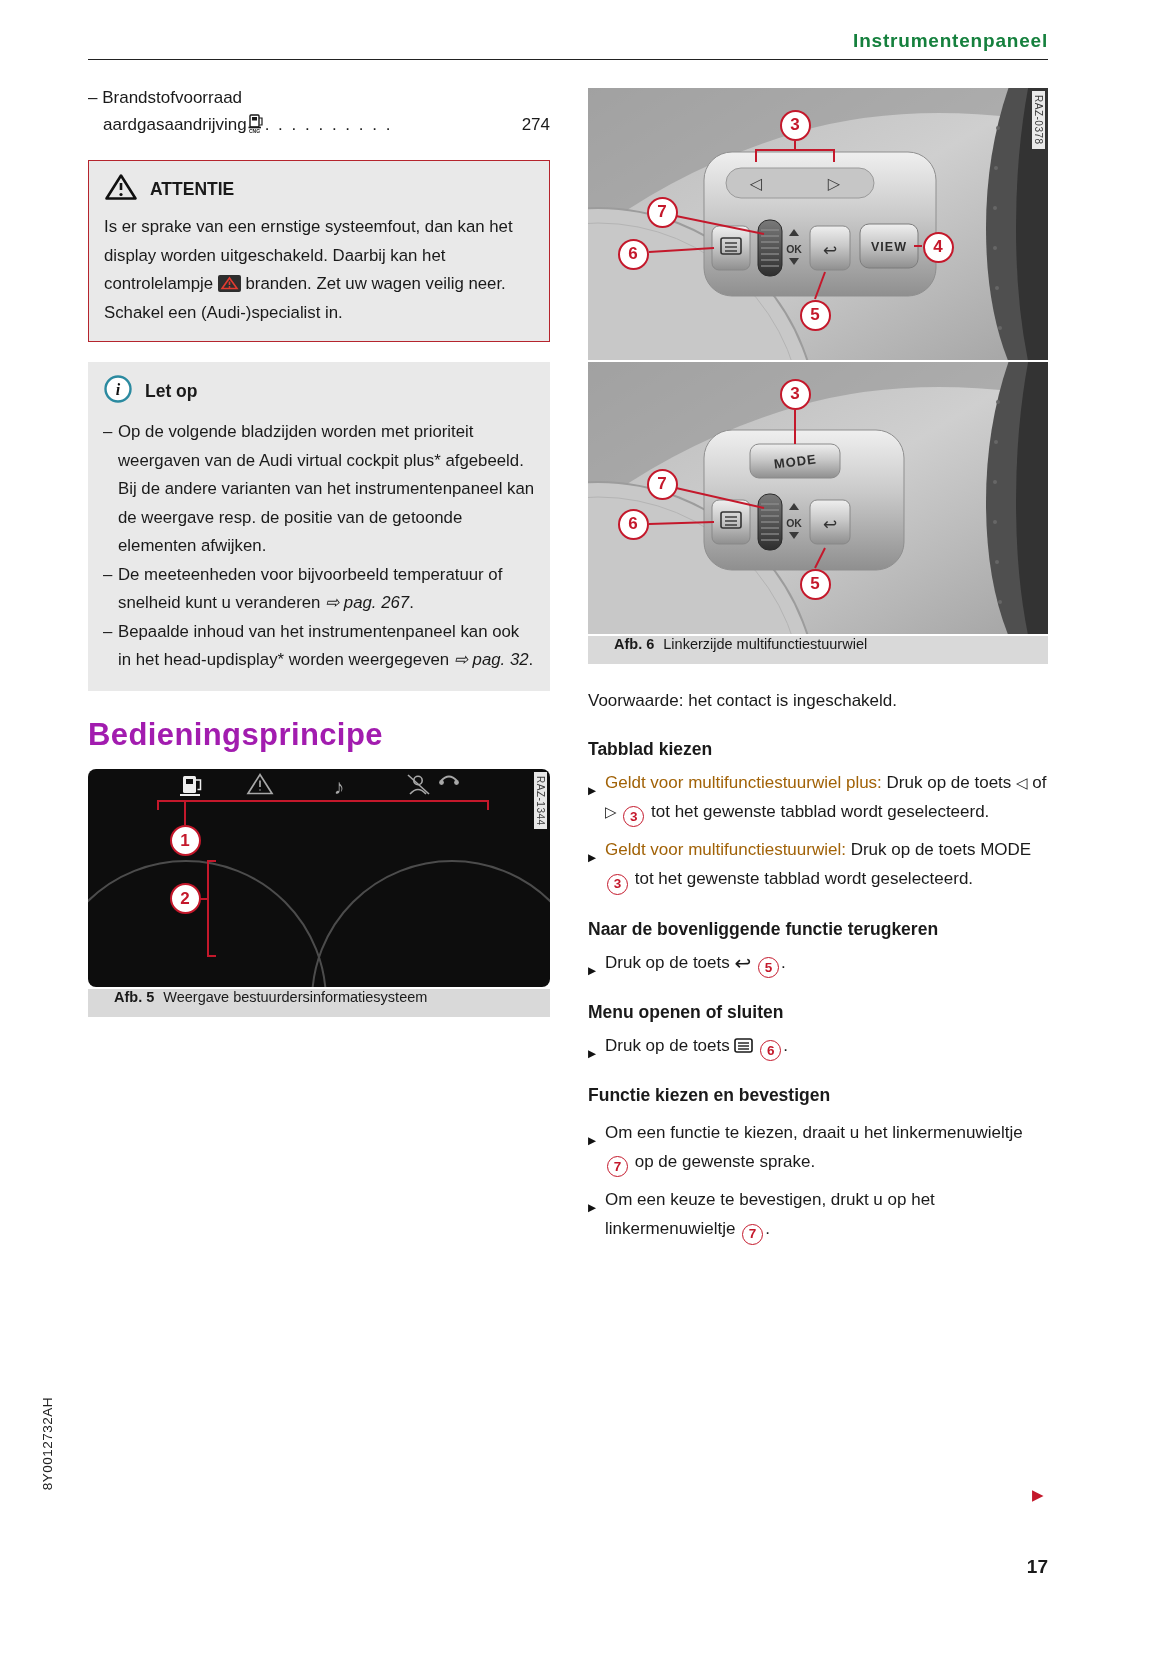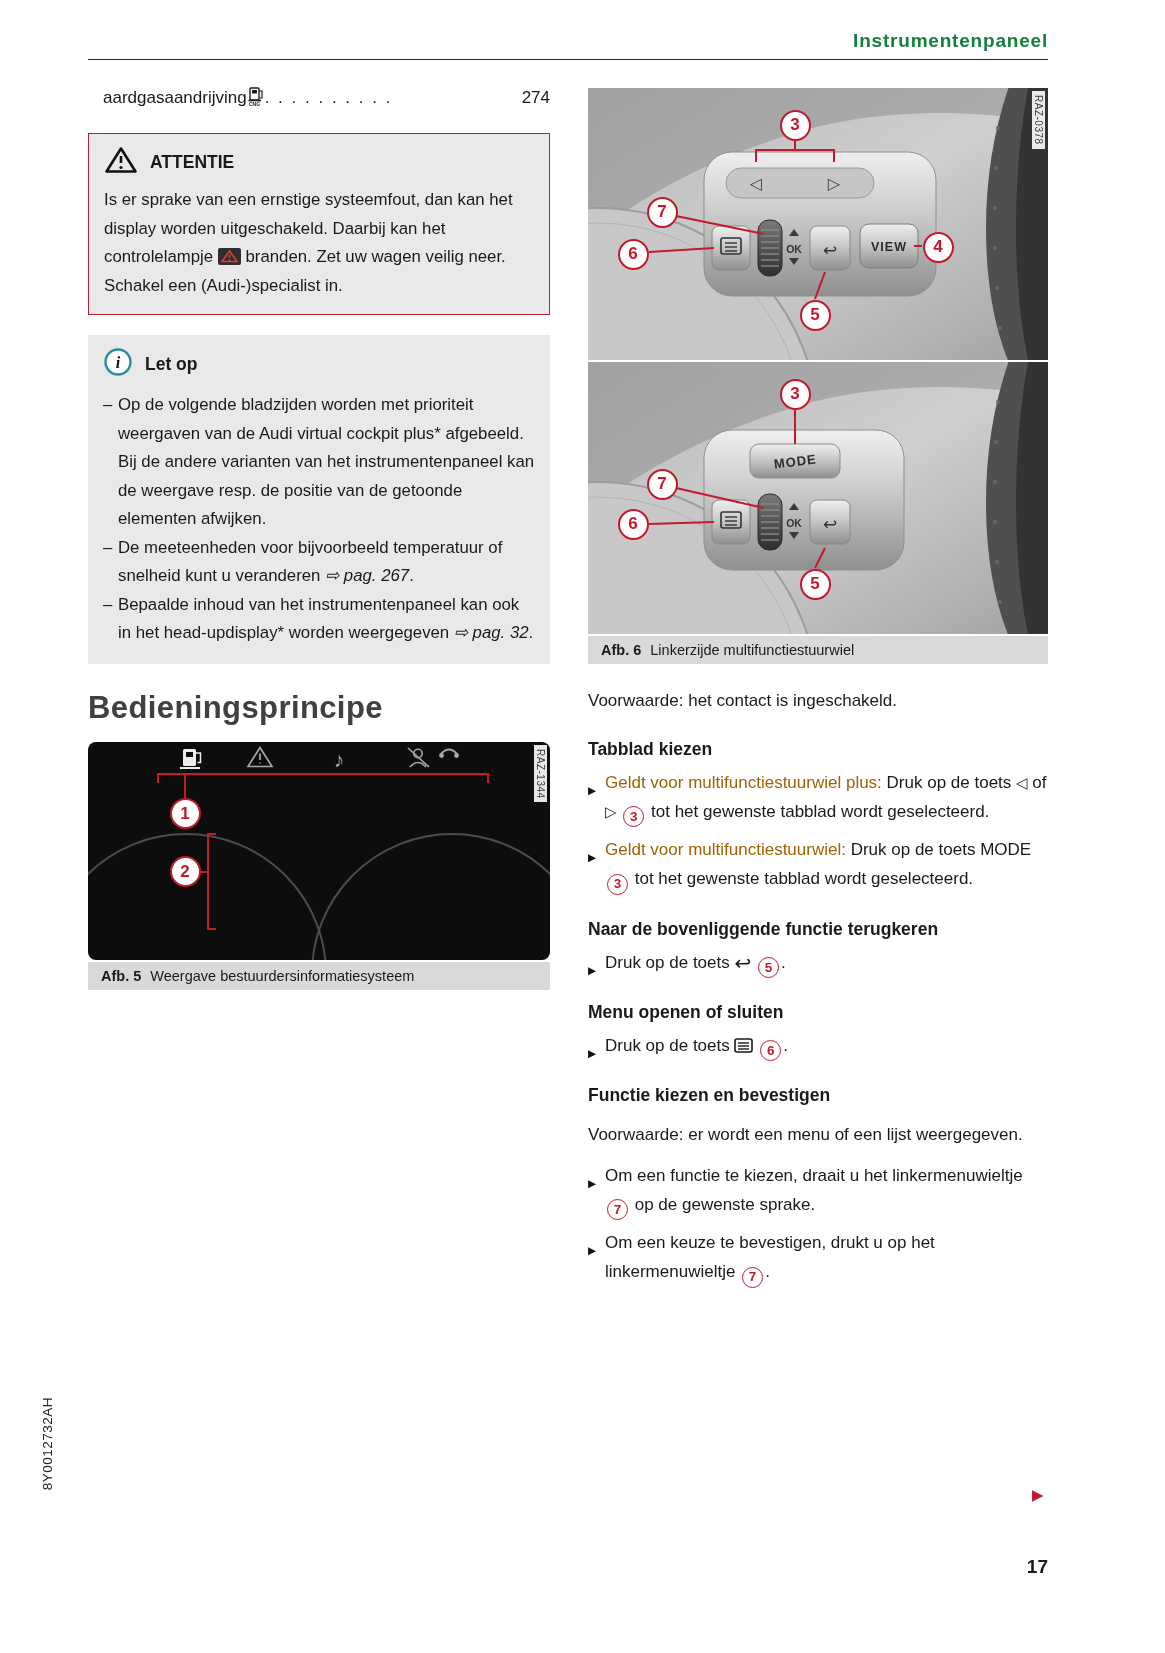--- a/index.html
+++ b/index.html
@@ -25,30 +25,30 @@
   .note-box      { margin-top:20px; background:#e9e9e9; padding:12px 15px 16px; }
   .box-header { display:flex; align-items:center; gap:12px; }
   .box-title  { font-weight:bold; font-size:17.5px; }
   .box-body   { margin-top:8px; font-size:16.8px; line-height:28.5px; }
   .note-box .box-header { margin-bottom:10px; }
   .dash { position:relative; padding-left:15px; font-size:16.8px; line-height:28.5px; }
   .dash-mark { position:absolute; left:0; top:0; }
   .ref { font-style:italic; }
   .warn-lamp svg { vertical-align:-3px; }
 
-  .section-heading { margin-top:26px; font-size:31px; font-weight:bold; color:#404040; letter-spacing:0.4px; }
+  .section-heading { margin-top:26px; font-size:31px; font-weight:bold; color:#a21caf; letter-spacing:0.4px; }
 
   
   figure { margin:0; }
   .fig5-img { margin-top:16px; position:relative; width:462px; height:218px; }
   .fig6-img { position:relative; width:460px; height:546px; margin-top:8px; }
   .panel { display:block; }
   .panel + .panel { margin-top:2px; }
-  .fig-caption { display:flex; gap:9px; align-items:center; height:28px; background:#d9d9d9;
-                 padding:0 13px; font-size:14.5px; margin-top:2px; }
+  .fig-caption { display:flex; gap:9px; align-items:flex-start; height:28px; background:#d9d9d9;
+                 padding:0 26px; font-size:14.5px; margin-top:2px; }
   .fig-callout { position:absolute; width:31px; height:31px; border:2.5px solid #c4182b; border-radius:50%;
                  background:#fff; color:#c4182b; font-weight:bold; font-size:17px;
                  display:flex; align-items:center; justify-content:center; }
   .fig-ref { position:absolute; top:3px; right:3px; writing-mode:vertical-rl; font-size:10px;
              letter-spacing:0.5px; color:#3a3a3a; background:rgba(255,255,255,0.9); padding:4px 1px; }
 
   
   .body-p { margin-top:22px; font-size:17px; line-height:29px; }
   .h3 { margin-top:24px; font-size:17.5px; font-weight:bold; }
   .bullet { position:relative; padding-left:17px; margin-top:8px; font-size:17px; line-height:29px; }
@@ -71,20 +71,21 @@
 <body>
 
 <div class="page">
 
   <div class="header-title">Instrumentenpaneel</div>
   <div class="header-rule"></div>
 
   <div class="col-left">
 
     <div class="toc-entry">
+      <div>– Brandstofvoorraad</div>
       <div class="toc-line2">
         <span>aardgasaandrijving</span>
         <span class="cng-icon"><svg width="16" height="20" viewBox="0 0 16 20">
               <rect x="2" y="1" width="9" height="12" rx="1" fill="none" stroke="#1a1a1a" stroke-width="1.4"></rect>
               <rect x="4" y="3" width="5" height="3.5" fill="#1a1a1a"></rect>
               <path d="M11,4 h3 v7 h-2.5" fill="none" stroke="#1a1a1a" stroke-width="1.2"></path>
               <line x1="0.5" y1="13.5" x2="13" y2="13.5" stroke="#1a1a1a" stroke-width="1.6"></line>
               <text x="6.5" y="19" font-size="5" text-anchor="middle" font-weight="bold" fill="#1a1a1a">CNG</text>
             </svg></span>
         <span class="toc-dots">. . . . . . . . . .</span>
@@ -361,21 +362,20 @@
       <span class="list-icon"><svg width="19" height="15" viewBox="0 0 19 15">
             <rect x="1" y="1" width="17" height="13" rx="2" fill="none" stroke="#1a1a1a" stroke-width="1.6"></rect>
             <line x1="4" y1="5" x2="15" y2="5" stroke="#1a1a1a" stroke-width="1.4"></line>
             <line x1="4" y1="8" x2="15" y2="8" stroke="#1a1a1a" stroke-width="1.4"></line>
             <line x1="4" y1="11" x2="15" y2="11" stroke="#1a1a1a" stroke-width="1.4"></line>
           </svg></span>
       <span class="co">6</span><span>.</span>
     </div>
 
     <h3 class="h3">Functie kiezen en bevestigen</h3>
-    <p class="body-p" style="margin-top:14px">Voorwaarde: er wordt een menu of een lijst weergegeven.</p>
     <div class="bullet" style="margin-top:12px">
       <span class="bmark">▶</span>
       <span>Om een functie te kiezen, draait u het linkermenuwieltje</span>
       <span class="co">7</span>
       <span>op de gewenste sprake.</span>
     </div>
     <div class="bullet">
       <span class="bmark">▶</span>
       <span>Om een keuze te bevestigen, drukt u op het linkermenuwieltje</span>
       <span class="co">7</span><span>.</span>

